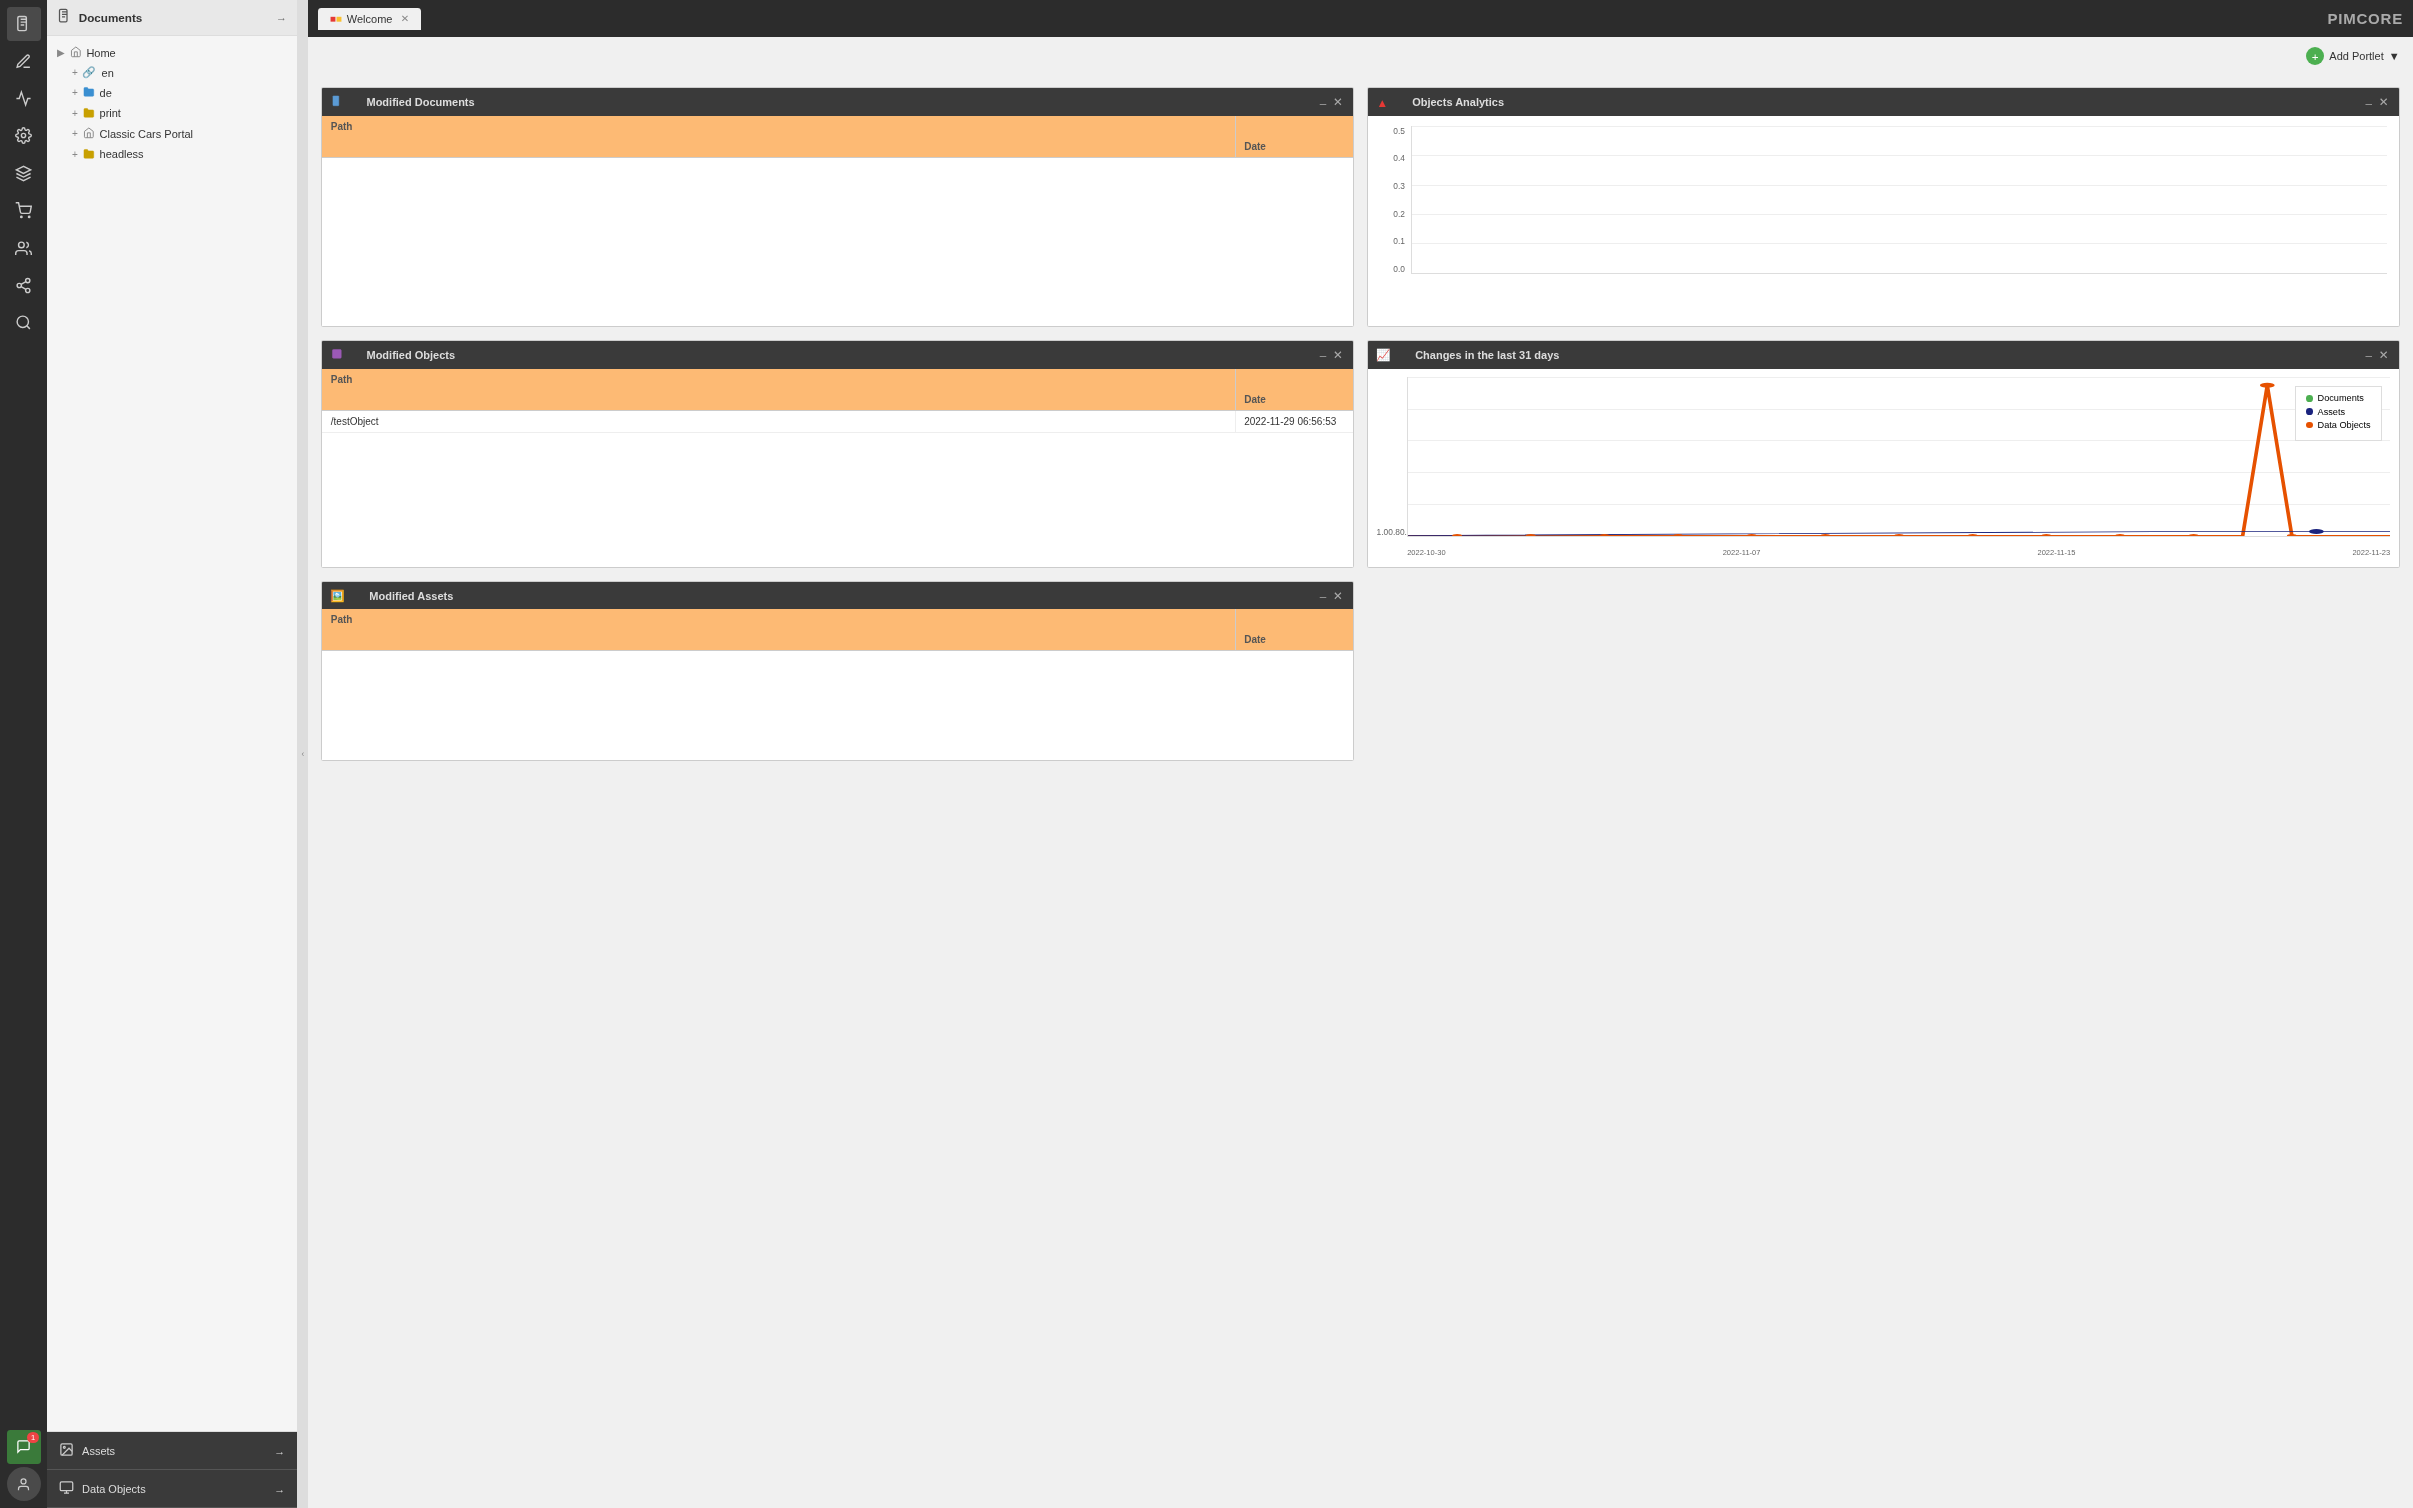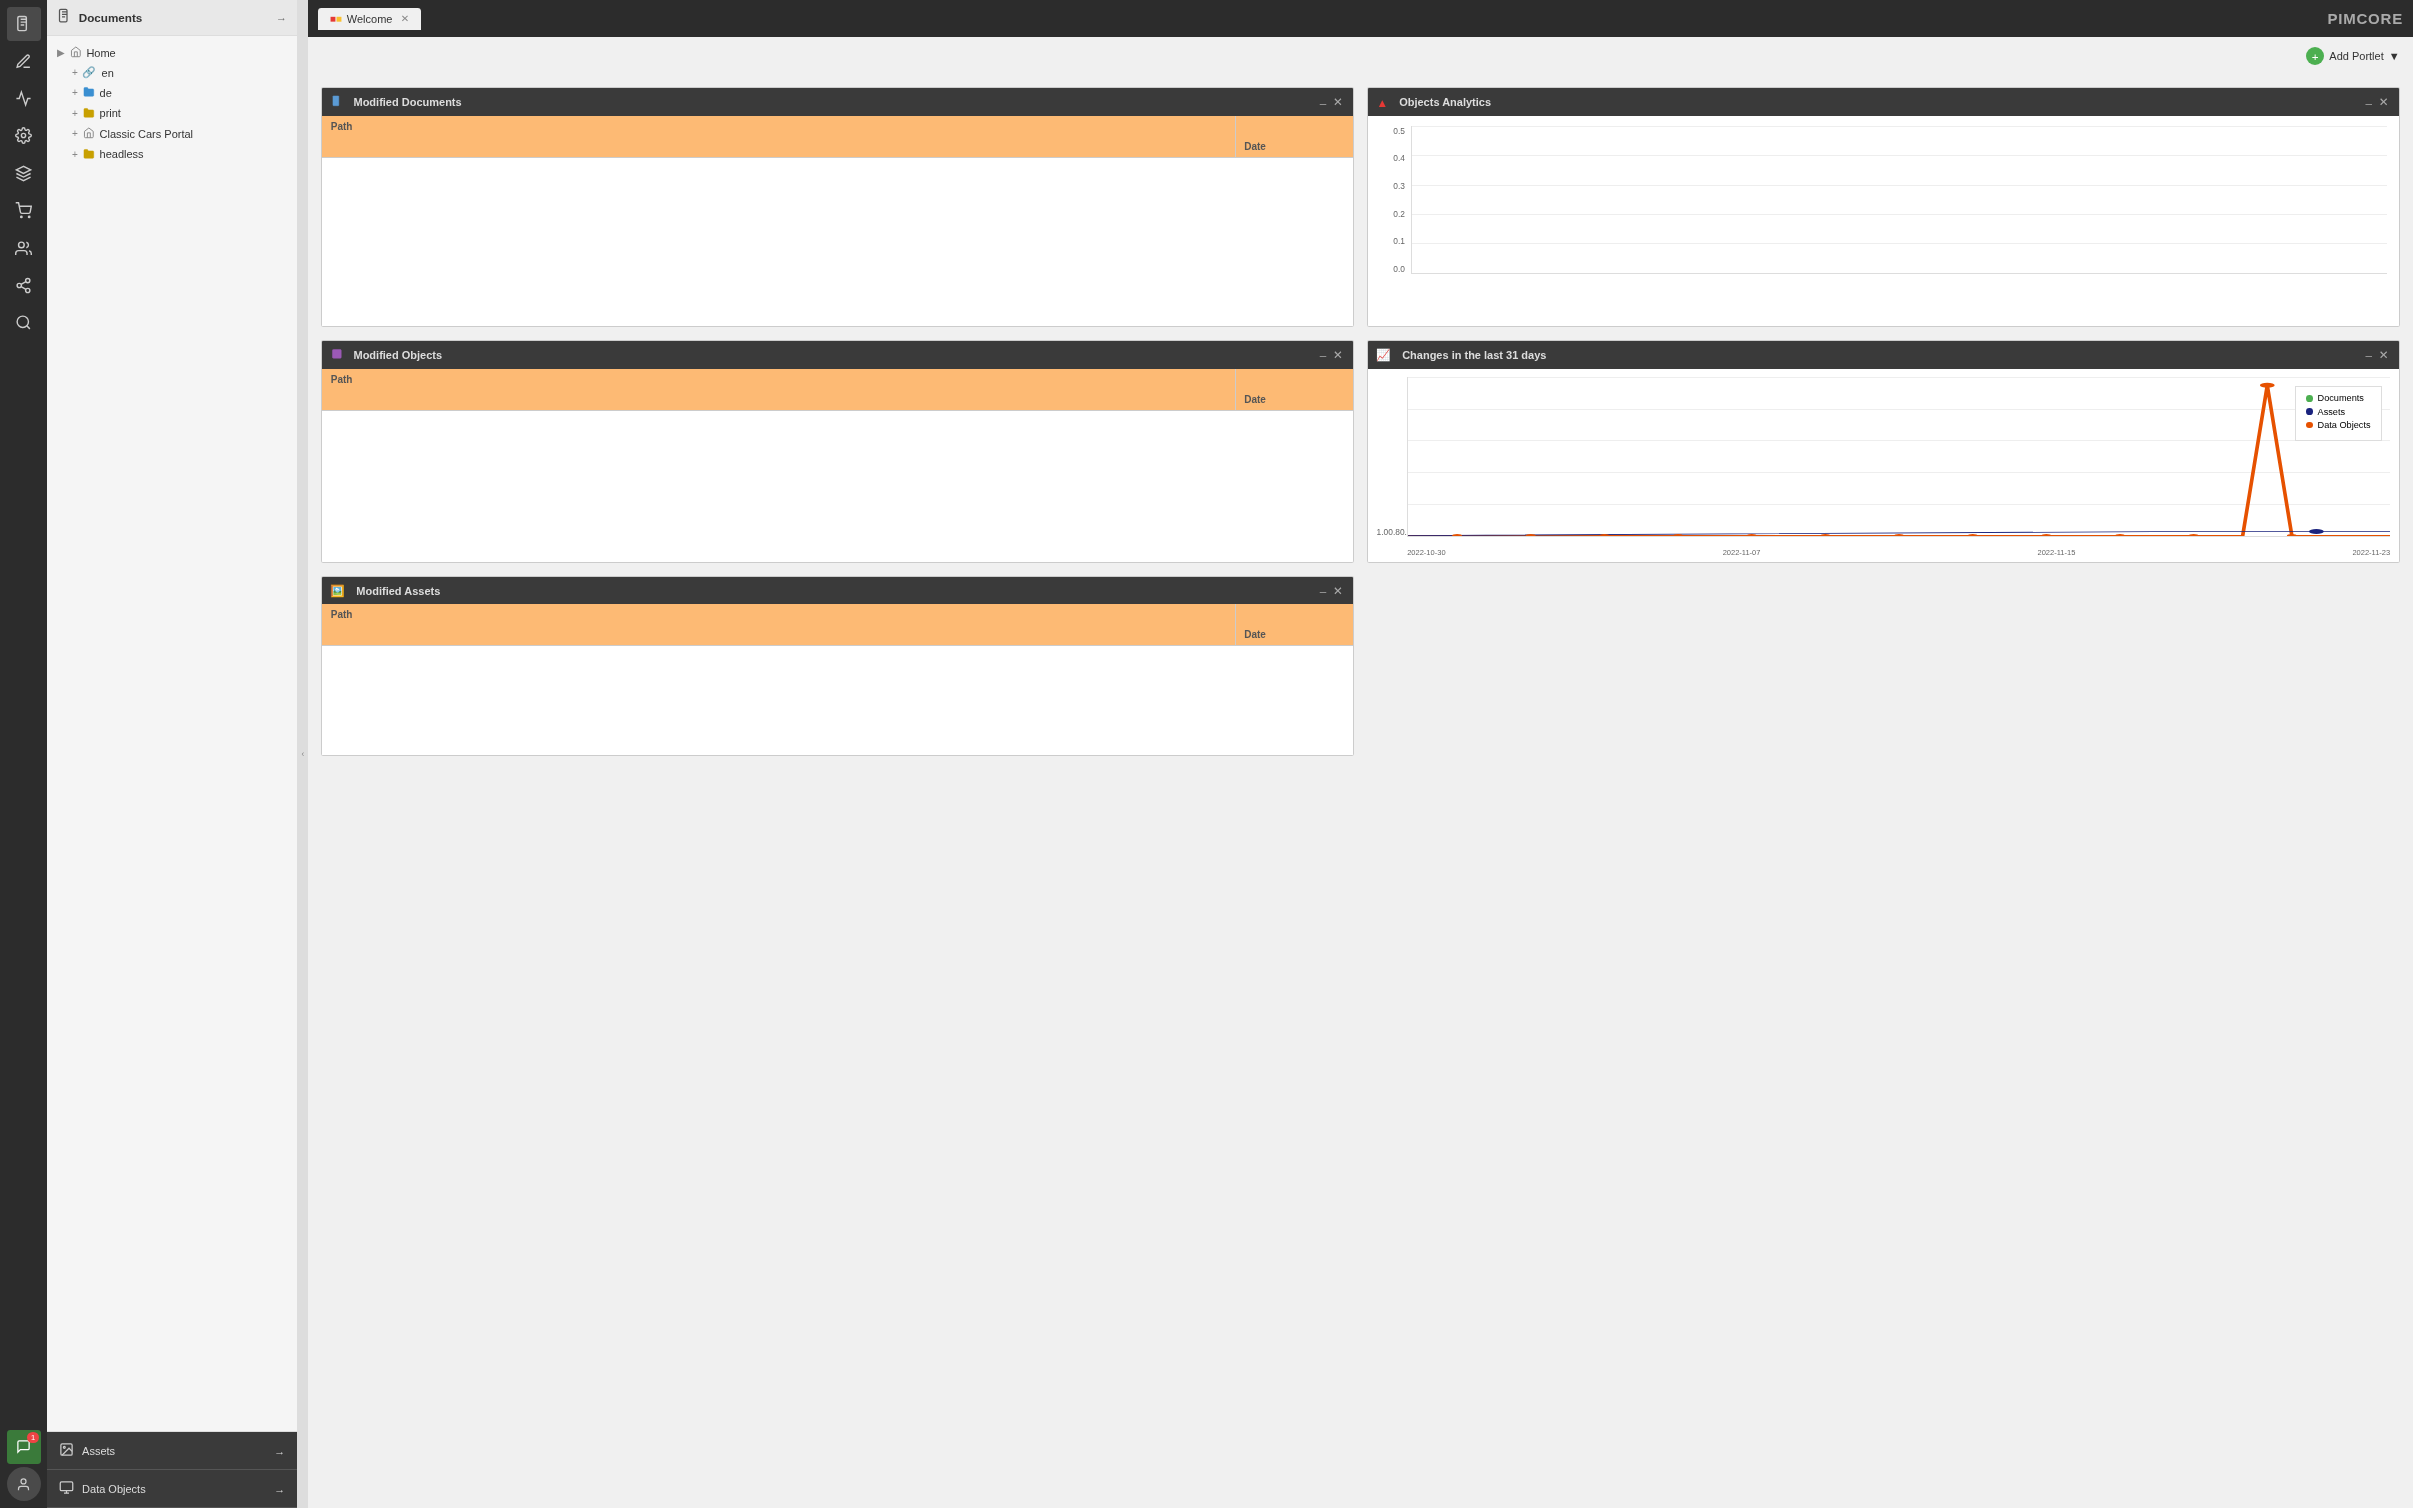--- a/index.html
+++ b/index.html
@@ -212,21 +212,21 @@
       border: 0.8px solid #ccc;
       border-radius: 1.7px;
       overflow: hidden;
     }
     .portlet-header {
       display: flex;
       align-items: center;
       padding: 6.7px 8.4px;
       background: #3a3a3a;
       color: #ddd;
-      gap: 11px;
+      gap: 24px;
     }
     .portlet-header-title { flex: 1; font-size: 11px; font-weight: bold; }
     .portlet-header-icon { font-size: 11.7px; }
     .portlet-header-actions { display: flex; gap: 3.4px; }
     .portlet-btn {
       background: none;
       border: none;
       color: #aaa;
       cursor: pointer;
       font-size: 11.7px;
@@ -554,20 +554,24 @@
           <span class="portlet-header-title">Modified Objects</span>
           <div class="portlet-header-actions">
             <button class="portlet-btn">–</button>
             <button class="portlet-btn">✕</button>
           </div>
         </div>
         <div class="portlet-table-header">
           <div class="portlet-table-header-cell">Path</div>
           <div class="portlet-table-header-cell" style="min-width:117px;">Date</div>
         </div>
+        <div class="portlet-table-row">
+          <div class="portlet-table-cell">/testObject</div>
+          <div class="portlet-table-cell" style="min-width:117px; white-space:nowrap;">2022-11-29 06:56:53</div>
+        </div>
         <div class="portlet-body" style="min-height:134px;"></div>
       </div>
 
       <div class="portlet">
         <div class="portlet-header">
           <span class="portlet-header-icon" style="font-size:11.7px; color:#aaa;">📈</span>
           <span class="portlet-header-title">Changes in the last 31 days</span>
           <div class="portlet-header-actions">
             <button class="portlet-btn">–</button>
             <button class="portlet-btn">✕</button>

